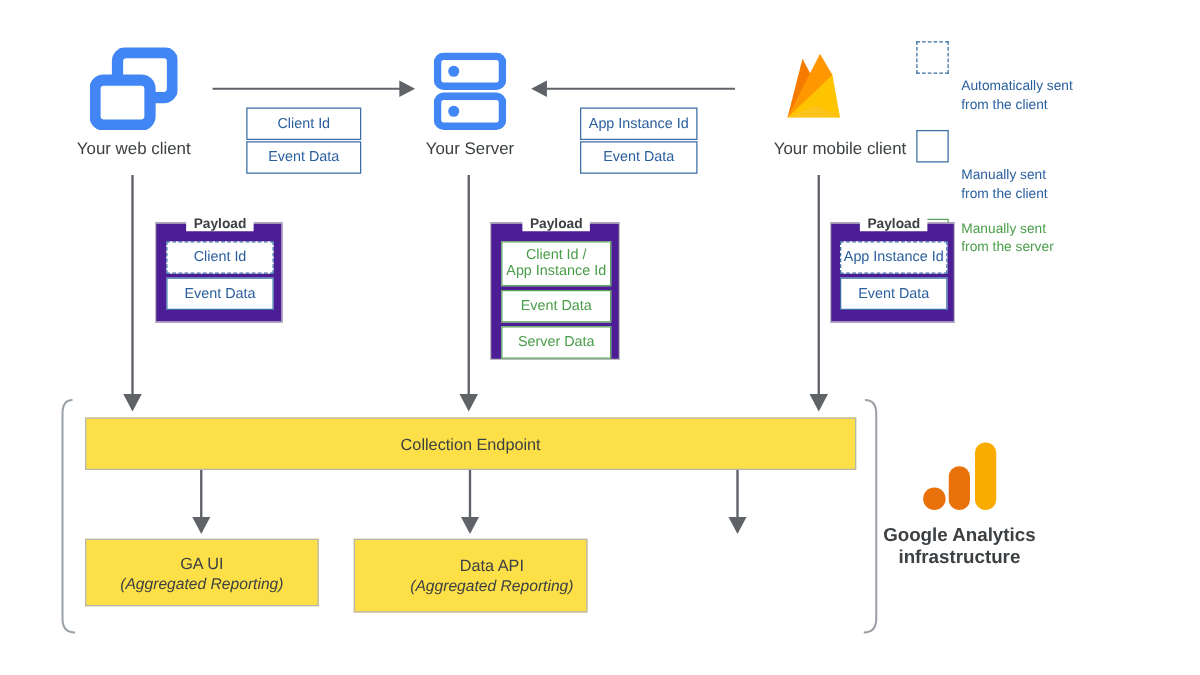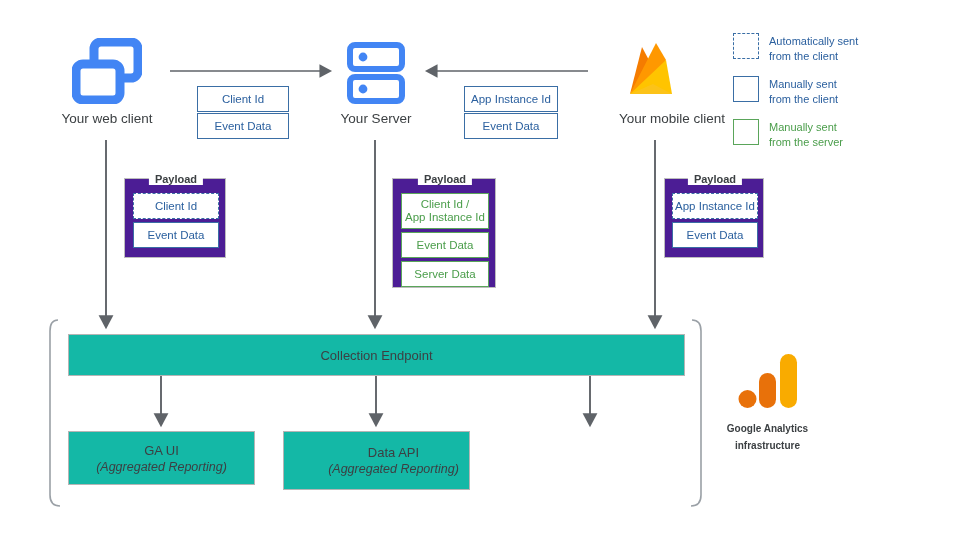--- a/index.html
+++ b/index.html
@@ -26,40 +26,40 @@
 
   
   .payload{position:absolute;box-sizing:border-box;border:1px solid #bdbdbd;
            background:#4c1d95;}
   .payload-title{position:absolute;background:#ffffff;padding:0 6px;
                  font-size:11px;font-weight:bold;color:#3c4043;
                  transform:translate(-50%,-50%);white-space:nowrap;}
 
   
   .gbox{position:absolute;box-sizing:border-box;border:1px solid #b5b5b5;
-        background:#14b8a6;display:flex;flex-direction:column;align-items:center;
+        background:#fde047;display:flex;flex-direction:column;align-items:center;
         justify-content:center;color:#3c4043;font-size:13px;line-height:17px;
         text-align:left;}
   .gbox .sub{font-style:italic;font-size:12.5px;line-height:16px;}
 
   
   .legend{position:absolute;left:733px;top:33px;width:215px;}
   .legend-row{display:flex;align-items:flex-start;margin-bottom:13px;}
   .legend-swatch{width:26px;height:26px;box-sizing:border-box;background:#fff;
                  flex:0 0 26px;margin-right:10px;}
   .sw-dashed{border:1.6px dashed #3a6ea5;}
   .sw-solid{border:1.5px solid #3a6ea5;}
   .sw-green{border:1.5px solid #5aa55a;}
   .legend-text{font-size:11px;line-height:14.5px;padding-top:1px;}
-  .legend-text.blue{color:#2a5f9e;}
+  .legend-text.blue{color:#2a5f9e;margin-top:28px;}
   .legend-text.green{color:#4a9d4a;}
 
   
   .ga-caption{position:absolute;left:700px;top:420px;width:135px;text-align:center;
-              font-size:10px;line-height:17px;font-weight:bold;color:#3c4043;}
+              font-size:15px;line-height:17px;font-weight:bold;color:#3c4043;}
 </style>
 </head>
 <body>
 
 <div class="stage">
 
   <svg class="layer" viewBox="0 0 960 540">
     <defs>
       <marker id="arw" markerWidth="9" markerHeight="9" refX="6.2" refY="4.5" orient="auto" markerUnits="strokeWidth">
         <path d="M0,0.6 L7.4,4.5 L0,8.4 z" fill="#5f6368"></path>

